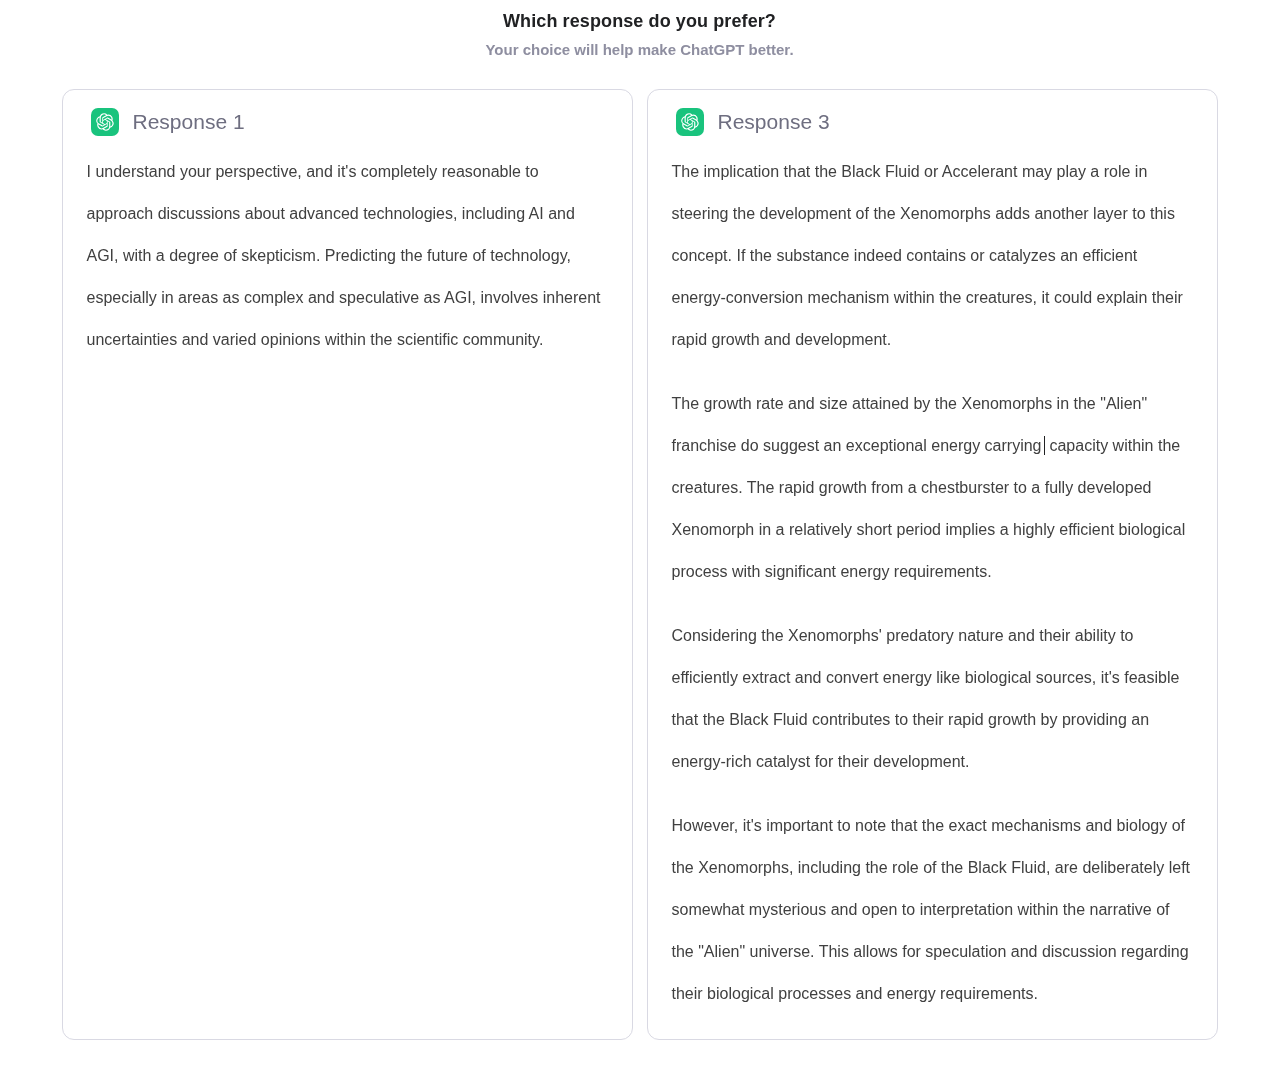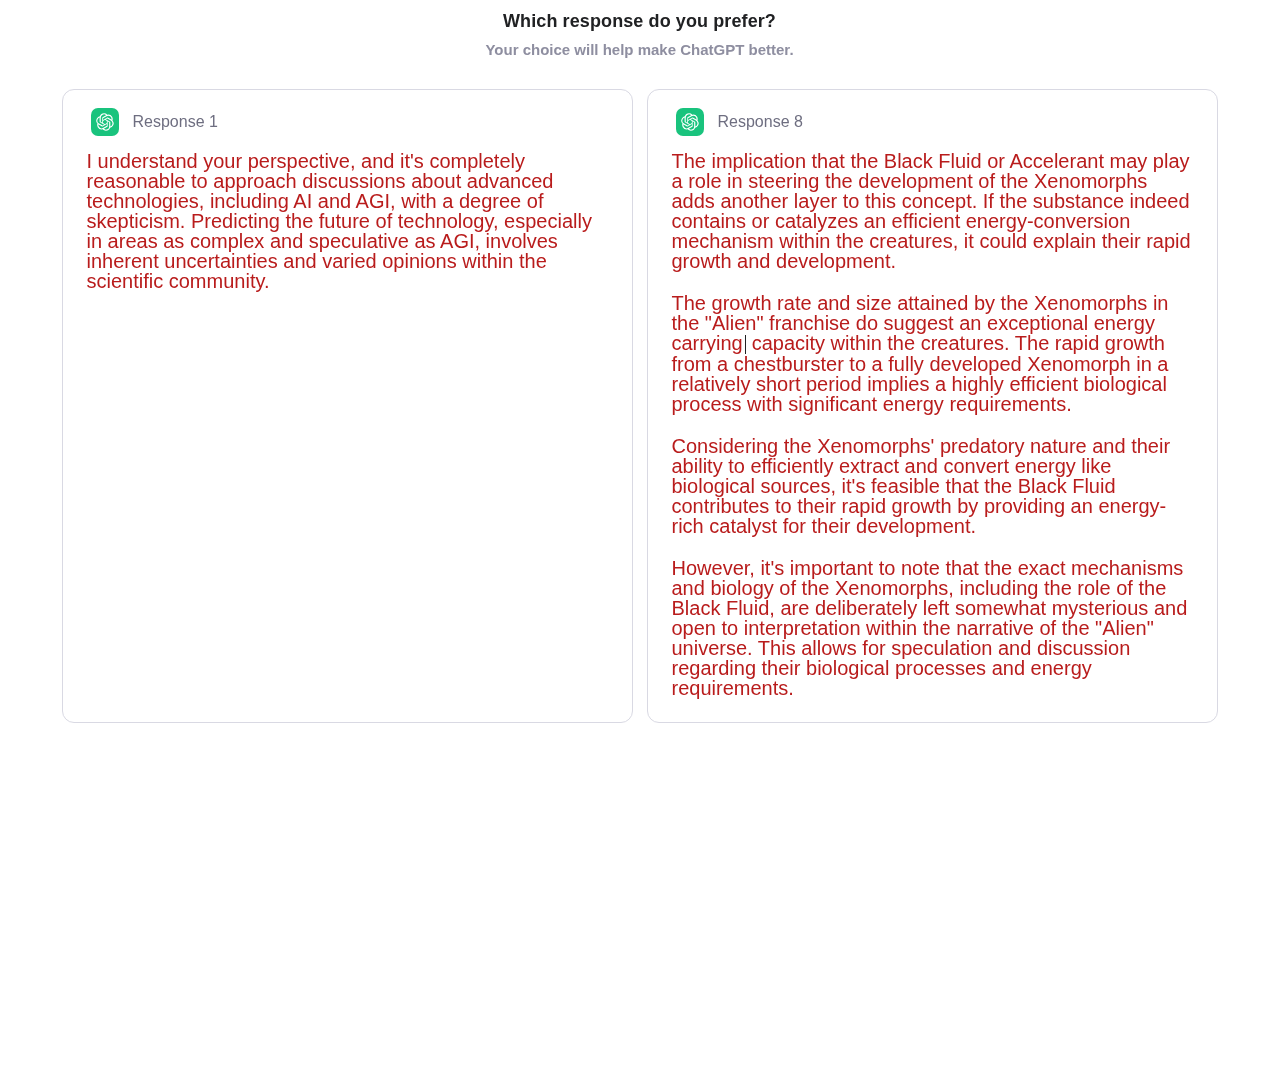--- a/index.html
+++ b/index.html
@@ -60,29 +60,29 @@
     align-items: center;
     justify-content: center;
     flex: 0 0 auto;
   }
   .openai-icon svg {
     width: 18px;
     height: 18px;
     display: block;
   }
   .response-label {
-    font-size: 16px;
+    font-size: 21px;
     font-weight: 400;
     color: #6e6e80;
   }
   .response-body { }
   .response-body p.para {
-    font-size: 20px;
-    line-height: 20px;
-    color: #b91c1c;
+    font-size: 16px;
+    line-height: 42px;
+    color: #404040;
     margin-bottom: 22px;
   }
   .response-body p.para:last-child {
     margin-bottom: 0;
   }
   .caret {
     display: inline-block;
     width: 1.5px;
     height: 19px;
     background: #202123;
@@ -116,21 +116,21 @@
         </div>
     </div>
 
     <div class="response-card">
       <div class="card-header">
         <div class="openai-icon brand-bg" style="background: rgb(25, 195, 125);">
           <svg viewBox="0 0 41 41" fill="#ffffff" xmlns="http://www.w3.org/2000/svg">
               <path d="M37.532 16.87a9.963 9.963 0 0 0-.856-8.184 10.078 10.078 0 0 0-10.855-4.835A9.964 9.964 0 0 0 18.306.5a10.079 10.079 0 0 0-9.614 6.977 9.967 9.967 0 0 0-6.664 4.834 10.08 10.08 0 0 0 1.24 11.817 9.965 9.965 0 0 0 .856 8.185 10.079 10.079 0 0 0 10.855 4.835 9.965 9.965 0 0 0 7.516 3.35 10.078 10.078 0 0 0 9.617-6.981 9.967 9.967 0 0 0 6.663-4.834 10.079 10.079 0 0 0-1.243-11.813ZM22.498 37.886a7.474 7.474 0 0 1-4.799-1.735c.061-.033.168-.091.237-.134l7.964-4.6a1.294 1.294 0 0 0 .655-1.134V19.054l3.366 1.944a.12.12 0 0 1 .066.092v9.299a7.505 7.505 0 0 1-7.49 7.496ZM6.392 31.006a7.471 7.471 0 0 1-.894-5.023c.06.036.162.099.237.141l7.964 4.6a1.297 1.297 0 0 0 1.308 0l9.724-5.614v3.888a.12.12 0 0 1-.048.103l-8.051 4.649a7.504 7.504 0 0 1-10.24-2.744ZM4.297 13.62A7.469 7.469 0 0 1 8.2 10.333c0 .068-.004.19-.004.274v9.201a1.294 1.294 0 0 0 .654 1.132l9.723 5.614-3.366 1.944a.12.12 0 0 1-.114.01L7.04 23.856a7.504 7.504 0 0 1-2.743-10.237Zm27.658 6.437-9.724-5.615 3.367-1.943a.121.121 0 0 1 .113-.01l8.052 4.648a7.498 7.498 0 0 1-1.158 13.528v-9.476a1.293 1.293 0 0 0-.65-1.132Zm3.35-5.043c-.059-.037-.162-.099-.236-.141l-7.965-4.6a1.298 1.298 0 0 0-1.308 0l-9.723 5.614v-3.888a.12.12 0 0 1 .048-.103l8.05-4.645a7.497 7.497 0 0 1 11.135 7.763Zm-21.063 6.929-3.367-1.944a.12.12 0 0 1-.065-.092v-9.299a7.497 7.497 0 0 1 12.293-5.756 6.94 6.94 0 0 0-.236.134l-7.965 4.6a1.294 1.294 0 0 0-.654 1.132l-.006 11.225Zm1.829-3.943 4.33-2.501 4.332 2.5v5l-4.331 2.5-4.331-2.5Z"></path>
             </svg>
         </div>
-        <div class="response-label">Response 8</div>
+        <div class="response-label">Response 3</div>
       </div>
       <div class="response-body">
           <p class="para">The implication that the Black Fluid or Accelerant may play a role in steering the development of the Xenomorphs adds another layer to this concept. If the substance indeed contains or catalyzes an efficient energy-conversion mechanism within the creatures, it could explain their rapid growth and development.</p>
           <p class="para">The growth rate and size attained by the Xenomorphs in the "Alien" franchise do suggest an exceptional energy carrying<span class="caret"></span> capacity within the creatures. The rapid growth from a chestburster to a fully developed Xenomorph in a relatively short period implies a highly efficient biological process with significant energy requirements.</p>
           <p class="para">Considering the Xenomorphs' predatory nature and their ability to efficiently extract and convert energy like biological sources, it's feasible that the Black Fluid contributes to their rapid growth by providing an energy-rich catalyst for their development.</p>
           <p class="para">However, it's important to note that the exact mechanisms and biology of the Xenomorphs, including the role of the Black Fluid, are deliberately left somewhat mysterious and open to interpretation within the narrative of the "Alien" universe. This allows for speculation and discussion regarding their biological processes and energy requirements.</p>
         </div>
     </div>
 
   </div>

